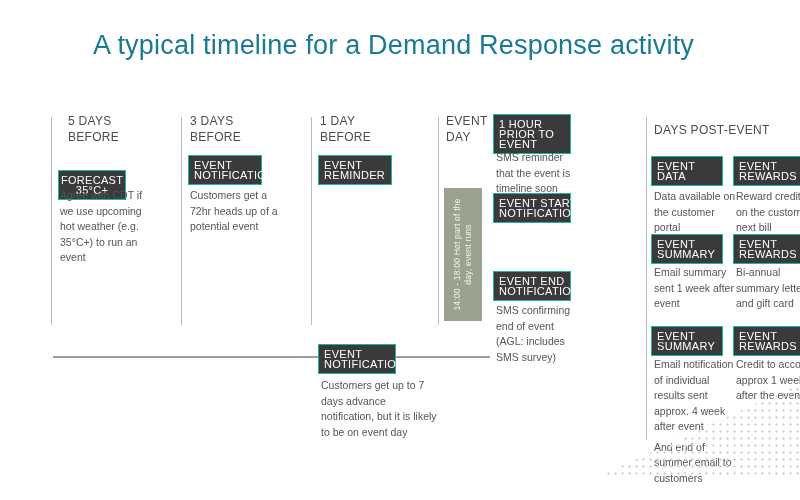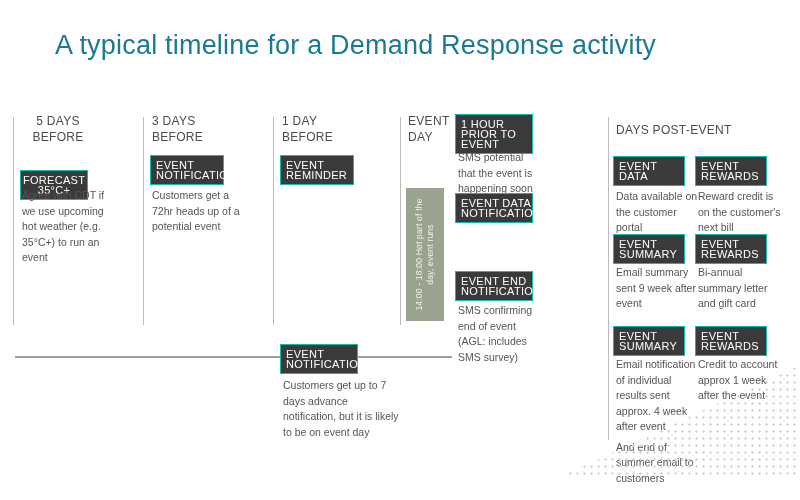--- a/index.html
+++ b/index.html
@@ -4,21 +4,21 @@
 <style>
   * { margin:0; padding:0; box-sizing:border-box; }
   html,body { width:800px; height:500px; }
   body {
     font-family: "Liberation Sans", sans-serif;
     background:#ffffff;
     position:relative;
     overflow:hidden;
     color:#555;
   }
-  .stage { position:absolute; inset:0; }
+  .stage { position:absolute; inset:0;margin-left:38px; }
 
   .title {
     position:absolute; left:55px; top:30px;
     font-size:27px; color:#1a7a94; letter-spacing:0.2px;
     white-space:nowrap;
   }
 
   .vline { position:absolute; width:1px; background:#bdbdbd; top:117px; height:208px; }
   .vline.tall { height:323px; }
 
@@ -77,56 +77,56 @@
 <div class="stage">
 
   <div class="title">A typical timeline for a Demand Response activity</div>
 
   <div class="vline" style="left:13px"></div>
   <div class="vline" style="left:143px"></div>
   <div class="vline" style="left:273px"></div>
   <div class="vline" style="left:400px"></div>
   <div class="vline tall" style="left:608px"></div>
 
-  <div class="col-header" style="left:23px; width:70px;text-align:center;">5 DAYS BEFORE</div>
+  <div class="col-header" style="left:30px; width:70px;">5 DAYS BEFORE</div>
   <div class="badge center" style="left:20px; top:170px; width:68px;">FORECAST 35°C+</div>
   <div class="body-text" style="left:22px; top:188px; width:92px;">Agree with CDT if we use upcoming hot weather (e.g. 35°C+) to run an event</div>
 
   <div class="col-header" style="left:152px; width:70px;">3 DAYS BEFORE</div>
   <div class="badge" style="left:150px; top:155px; width:74px;">EVENT NOTIFICATION</div>
   <div class="body-text" style="left:152px; top:188px; width:92px;">Customers get a 72hr heads up of a potential event</div>
 
   <div class="col-header" style="left:282px; width:70px;">1 DAY BEFORE</div>
   <div class="badge" style="left:280px; top:155px; width:74px;">EVENT REMINDER</div>
 
   <div class="col-header" style="left:408px; width:60px;">EVENT DAY</div>
   <div class="event-bar">
     <div class="event-bar-inner">
       <span>14:00 - 18:00 Hot part of the</span>
       <span>day, event runs</span>
     </div>
   </div>
 
   <div class="badge" style="left:455px; top:114px; width:78px;">1 HOUR PRIOR TO EVENT</div>
-  <div class="body-text" style="left:458px; top:150px; width:84px;">SMS potential that the event is happening soon</div>
+  <div class="body-text" style="left:458px; top:150px; width:84px;">SMS reminder that the event is timeline soon</div>
 
-  <div class="badge" style="left:455px; top:193px; width:78px;">EVENT DATA NOTIFICATION</div>
+  <div class="badge" style="left:455px; top:193px; width:78px;">EVENT START NOTIFICATION</div>
 
   <div class="badge" style="left:455px; top:271px; width:78px;">EVENT END NOTIFICATION</div>
   <div class="body-text" style="left:458px; top:303px; width:84px;">SMS confirming end of event (AGL: includes SMS survey)</div>
 
   <div class="col-header" style="left:616px; top:122px; width:140px;">DAYS POST-EVENT</div>
 
   <div class="badge" style="left:613px; top:156px; width:72px;">EVENT DATA</div>
   <div class="body-text" style="left:616px; top:189px; width:84px;">Data available on the customer portal</div>
   <div class="badge" style="left:695px; top:156px; width:72px;">EVENT REWARDS</div>
   <div class="body-text" style="left:698px; top:189px; width:84px;">Reward credit is on the customer's next bill</div>
 
   <div class="badge" style="left:613px; top:234px; width:72px;">EVENT SUMMARY</div>
-  <div class="body-text" style="left:616px; top:265px; width:84px;">Email summary sent 9 week after event</div>
+  <div class="body-text" style="left:616px; top:265px; width:84px;">Email summary sent 1 week after event</div>
   <div class="badge" style="left:695px; top:234px; width:72px;">EVENT REWARDS</div>
   <div class="body-text" style="left:698px; top:265px; width:84px;">Bi-annual summary letter and gift card</div>
 
   <div class="badge" style="left:613px; top:326px; width:72px;">EVENT SUMMARY</div>
   <div class="body-text" style="left:616px; top:357px; width:84px;">
     <p>Email notification of individual results sent approx. 4 week after event</p>
     <p class="para2">And end of summer email to customers</p>
   </div>
   <div class="badge" style="left:695px; top:326px; width:72px;">EVENT REWARDS</div>
   <div class="body-text" style="left:698px; top:357px; width:84px;">Credit to account approx 1 week after the event</div>

